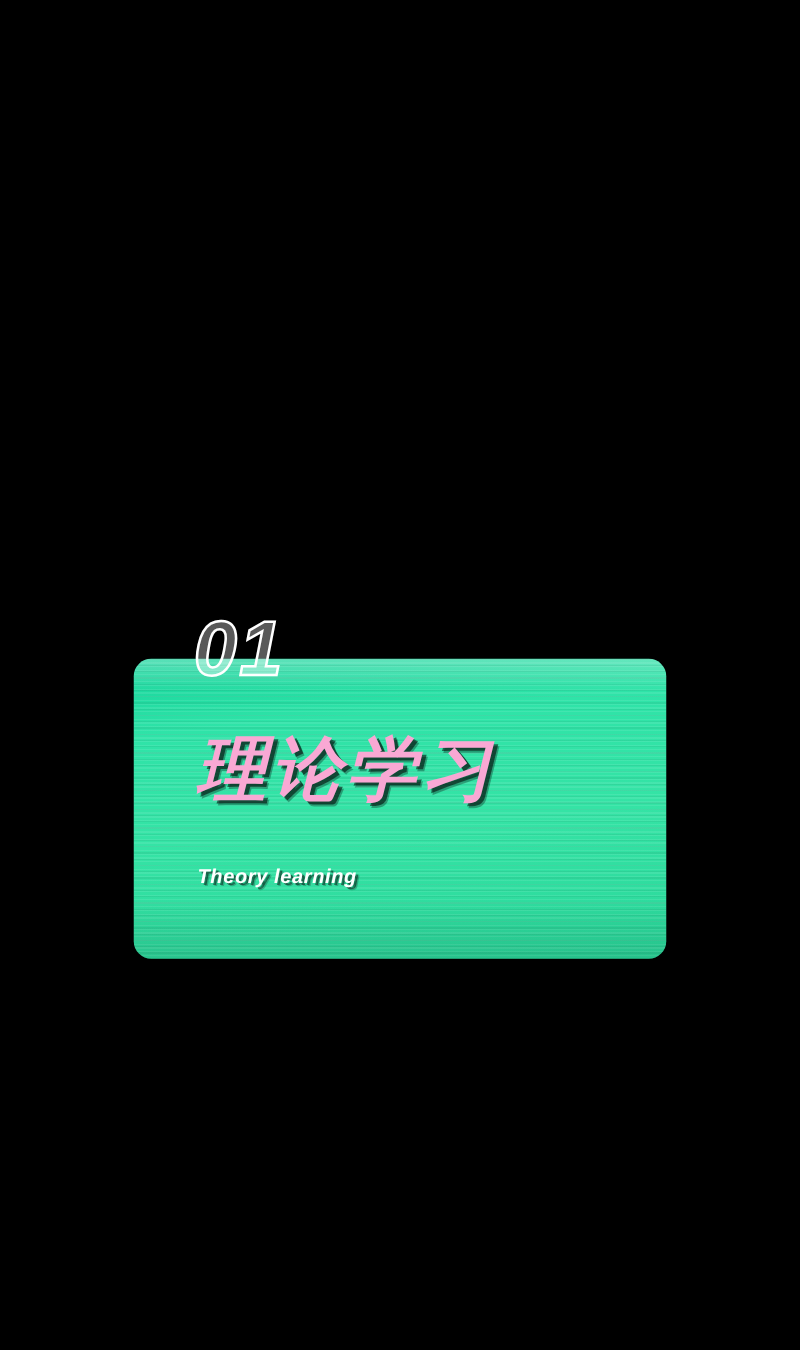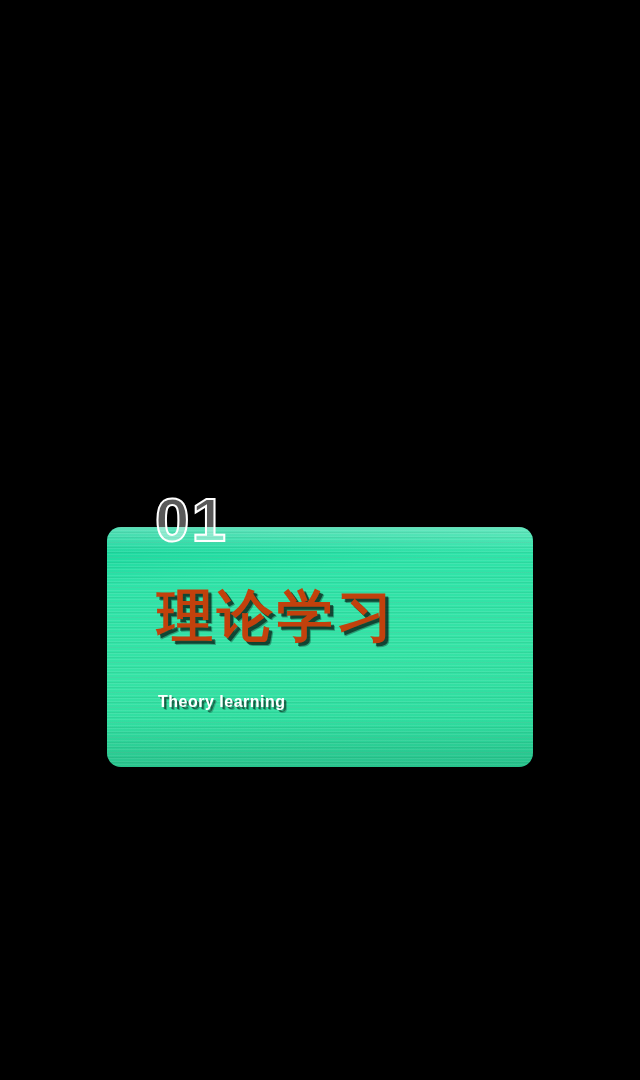--- a/index.html
+++ b/index.html
@@ -14,20 +14,21 @@
     font-family: "Liberation Sans", sans-serif;
     position: relative;
   }
 
   #stage {
     position: absolute;
     left: 0; top: 0;
     width: 640px;
     height: 1080px;
     background: #000000;
+    font-style: italic;
   }
 
   
   .card {
     position: absolute;
     left: 107px;
     top: 527px;
     width: 426px;
     height: 240px;
     border-radius: 14px;
@@ -94,21 +95,21 @@
   
   .title-cn {
     position: absolute;
     left: 157px;
     top: 588px;
     font-family: "DejaVu Sans", "Liberation Sans", sans-serif;
     font-size: 56px;
     font-weight: 700;
     letter-spacing: 4px;
     line-height: 1;
-    color: #c2410c;
+    color: #f9a8d4;
     text-shadow:
       3px 3px 0 rgba(0,0,0,0.55),
       4px 4px 0 rgba(0,0,0,0.30);
     z-index: 6;
     white-space: nowrap;
   }
 
   
   .title-en {
     position: absolute;

